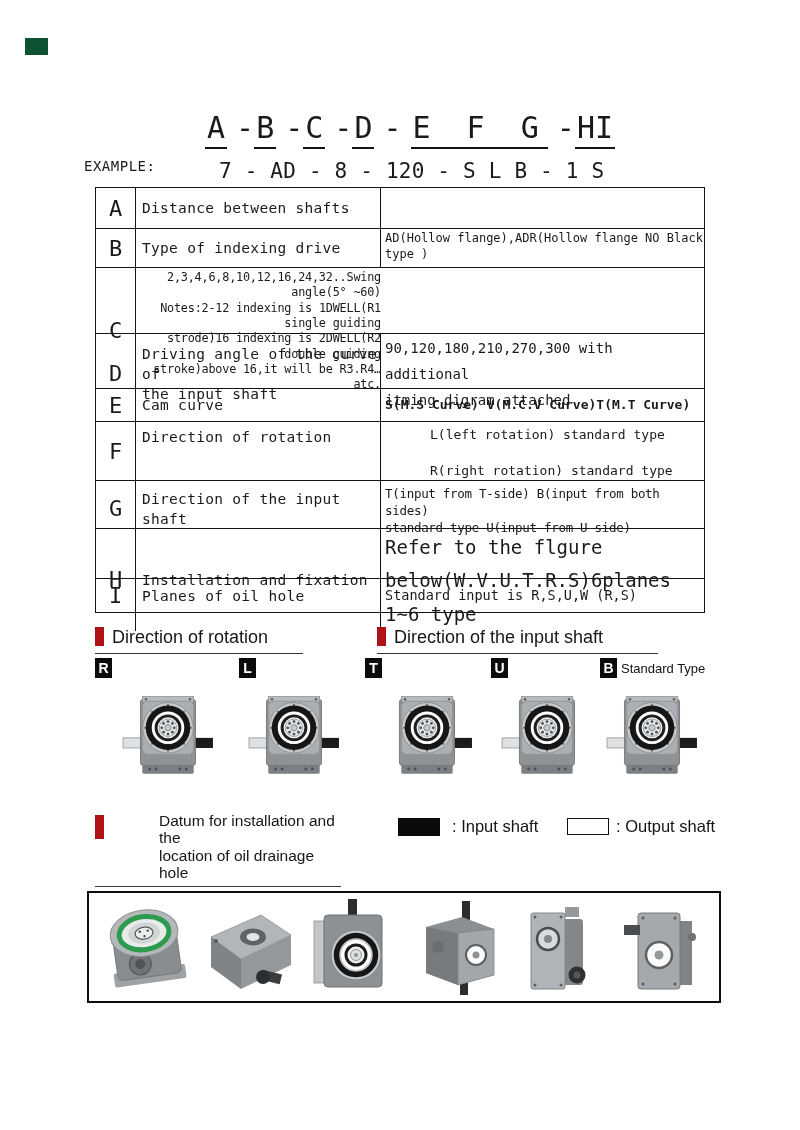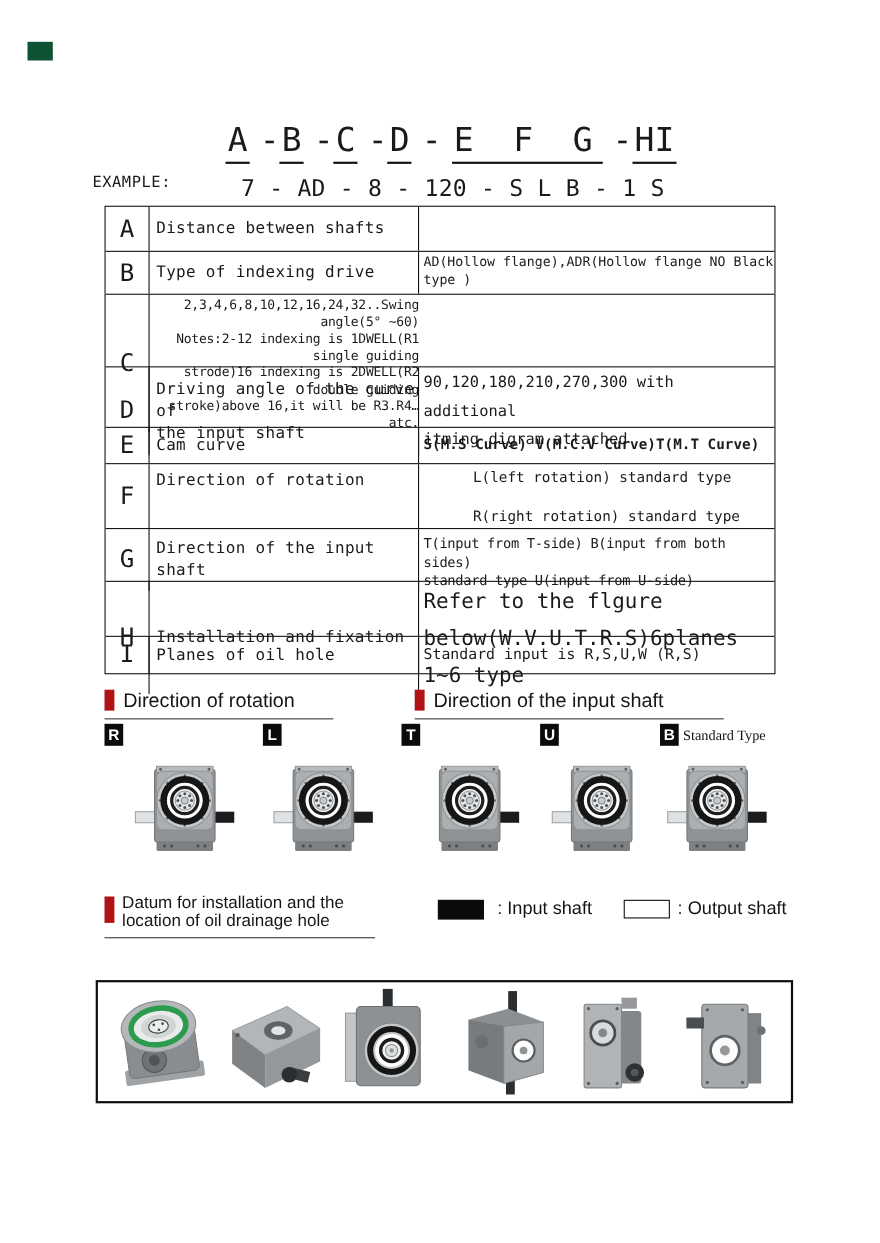--- a/index.html
+++ b/index.html
@@ -47,31 +47,31 @@
             padding-bottom:5px;box-sizing:border-box;
             font-family:"Liberation Sans",sans-serif;font-size:18px;color:#161616;}
   .sec-rot{left:95px;top:627px;width:208px;}
   .sec-inp{left:377px;top:627px;width:281px;}
   .red-bar{width:9px;height:19px;background:#b11217;margin-right:8px;flex:0 0 auto;}
 
   
   .unit-label{position:absolute;top:658px;width:17px;height:20px;background:#0b0b0b;color:#fff;
               font-family:"Liberation Sans",sans-serif;font-size:14px;font-weight:bold;
               display:flex;align-items:center;justify-content:center;}
-  .std-type{left:621px;top:661px;font-family:Liberation Serif, serif;font-size:13px;color:#111;}
+  .std-type{left:621px;top:661px;font-family:Liberation Sans, sans-serif;font-size:13px;color:#111;}
 
   
   .unit-fig{position:absolute;top:692px;width:92px;height:92px;}
   .unit-fig svg{width:92px;height:89px;display:block;}
 
   
   .datum-head{left:95px;top:812px;width:246px;display:flex;align-items:flex-start;
               border-bottom:1.6px solid #3a3a3a;padding-bottom:5px;box-sizing:border-box;
               font-family:"Liberation Sans",sans-serif;font-size:15.5px;line-height:1.12;color:#161616;
-              white-space:pre-line;}
+              white-space:pre-line;gap:48px;}
   .red-bar-sm{width:9px;height:24px;background:#b11217;margin-right:7px;margin-top:3px;flex:0 0 auto;}
 
   
   .legend-input-box{left:398px;top:818px;width:42px;height:18px;background:#0b0b0b;}
   .legend-output-box{left:567px;top:818px;width:40px;height:15px;background:#fff;border:1.7px solid #111;}
   .legend-text{font-family:"Liberation Sans",sans-serif;font-size:16.5px;color:#141414;}
   .leg-in{left:452px;top:817px;}
   .leg-out{left:616px;top:817px;}
 
   

